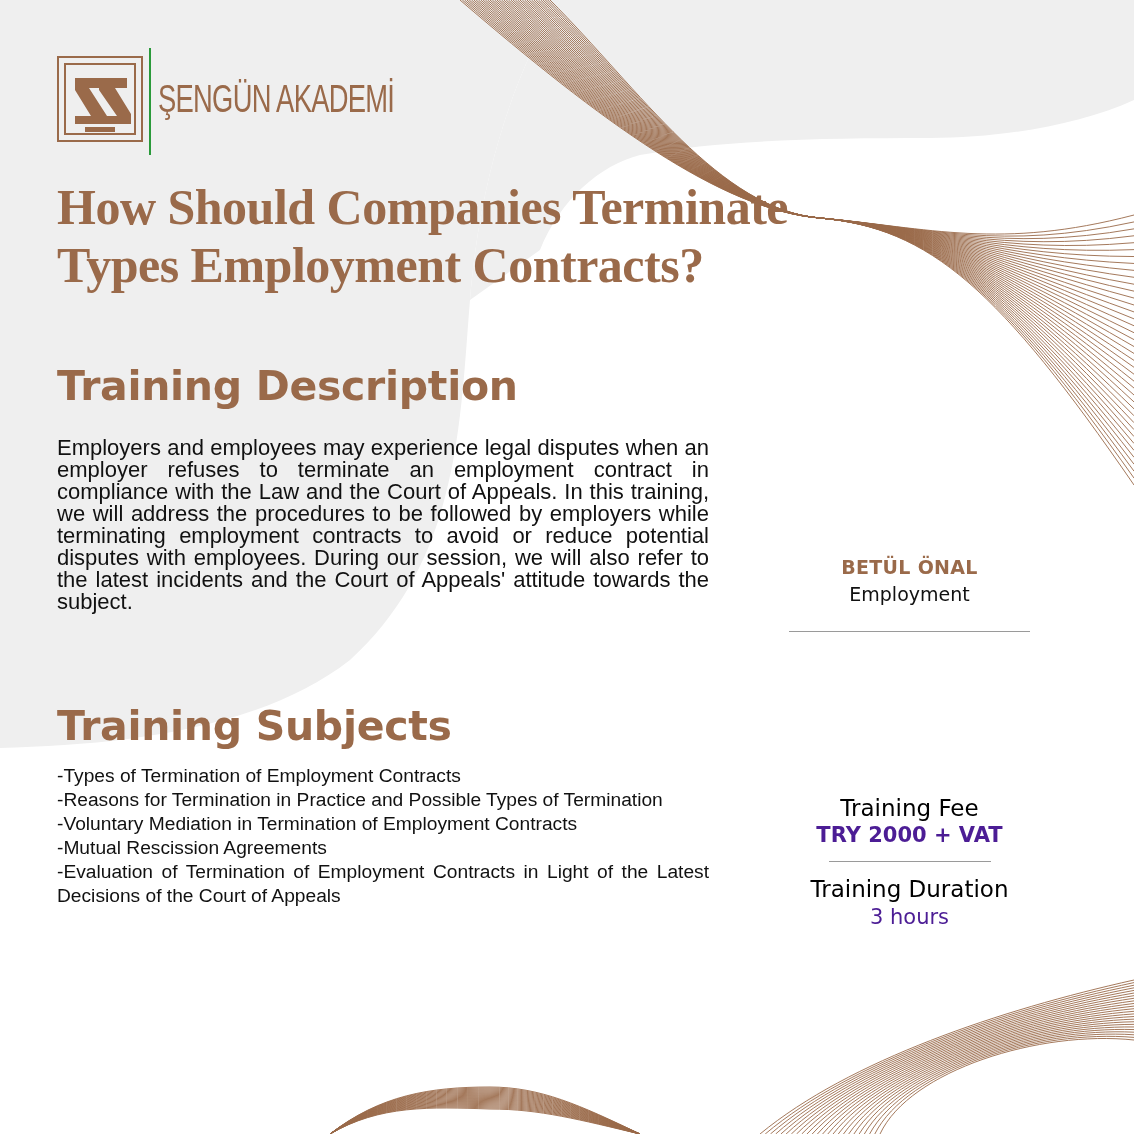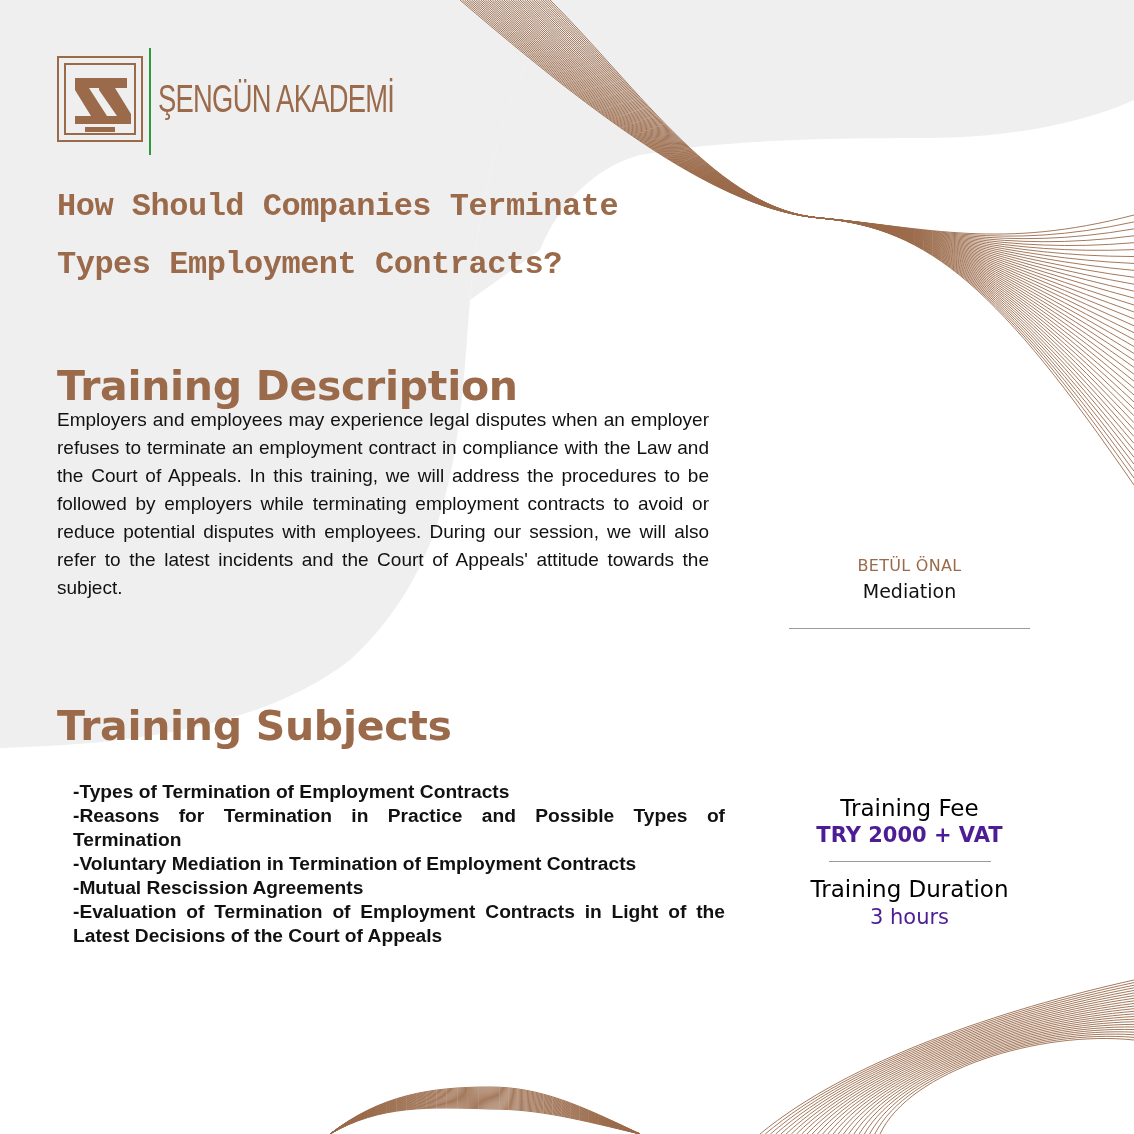--- a/index.html
+++ b/index.html
@@ -3,27 +3,27 @@
 <meta charset="utf-8">
 <style>
   html,body{margin:0;padding:0;}
   body{width:1134px;height:1134px;position:relative;overflow:hidden;background:#ffffff;font-family:"Liberation Sans","DejaVu Sans",sans-serif;}
   .bg-svg{position:absolute;left:0;top:0;width:1134px;height:1134px;}
   .logo{position:absolute;left:57px;top:56px;width:86px;height:86px;border:2px solid #9a6a4a;box-sizing:border-box;background:transparent;}
   .logo-inner{position:absolute;left:5px;top:5px;right:5px;bottom:5px;border:2px solid #9a6a4a;}
   .logo svg{position:absolute;left:0;top:0;}
   .logo-divider{position:absolute;left:149px;top:48px;width:2px;height:107px;background:#2a9a3a;}
   .brand{position:absolute;left:158px;top:78px;font-family:"Liberation Sans",sans-serif;font-size:38px;color:#9a6a4a;letter-spacing:-1px;transform:scaleX(0.72);transform-origin:left top;white-space:nowrap;}
-  .title{position:absolute;left:57px;top:178px;width:820px;font-family:Liberation Mono, monospace;font-weight:bold;font-size:32px;line-height:58px;color:#9a6a4a;letter-spacing:-0.5px;}
+  .title{position:absolute;left:57px;top:178px;width:820px;font-family:Liberation Serif, serif;font-weight:bold;font-size:50px;line-height:58px;color:#9a6a4a;letter-spacing:-0.5px;}
   .h2{position:absolute;left:57px;font-family:"DejaVu Sans",sans-serif;font-weight:bold;font-size:41px;color:#9a6a4a;letter-spacing:-0.3px;}
-  .desc{position:absolute;left:57px;top:406px;width:652px;font-family:"Liberation Sans",sans-serif;font-size:19px;line-height:28px;color:#111;text-align:justify;}
-  .subjects{position:absolute;left:57px;top:764px;width:652px;font-family:"Liberation Sans",sans-serif;font-size:19.2px;line-height:24px;color:#111;text-align:justify;margin:16px;padding:0;list-style:none;font-weight:bold;}
+  .desc{position:absolute;left:57px;top:437px;width:652px;font-family:"Liberation Sans",sans-serif;font-size:22px;line-height:22px;color:#111;text-align:justify;}
+  .subjects{position:absolute;left:57px;top:764px;width:652px;font-family:"Liberation Sans",sans-serif;font-size:19.2px;line-height:24px;color:#111;text-align:justify;margin:0;padding:0;list-style:none;}
   .subjects li{text-align:justify;text-align-last:left;}
   .right-col{position:absolute;left:789px;width:241px;text-align:center;font-family:"DejaVu Sans",sans-serif;}
-  .name{font-weight:normal;font-size:16px;color:#9a6a4a;letter-spacing:0.3px;}
+  .name{font-weight:bold;font-size:19px;color:#9a6a4a;letter-spacing:0.3px;}
   .role{font-size:19px;color:#111;margin-top:5px;}
   .hr{height:1px;background:#9a9a9a;margin:0 auto;}
   .label{font-size:23px;color:#000000;}
   .value{font-size:21px;color:#4c1d95;font-weight:bold;}
 </style>
 </head>
 <body>
 
 <svg class="bg-svg" viewBox="0 0 1134 1134" xmlns="http://www.w3.org/2000/svg">
 
@@ -147,21 +147,21 @@
 <ul class="subjects">
   <li>-Types of Termination of Employment Contracts</li>
   <li>-Reasons for Termination in Practice and Possible Types of Termination</li>
   <li>-Voluntary Mediation in Termination of Employment Contracts</li>
   <li>-Mutual Rescission Agreements</li>
   <li>-Evaluation of Termination of Employment Contracts in Light of the Latest Decisions of the Court of Appeals</li>
 </ul>
 
 <div class="right-col" style="top:556px;">
   <div class="name">BETÜL ÖNAL</div>
-  <div class="role">Mediation</div>
+  <div class="role">Employment</div>
   <div class="hr" style="width:241px;margin-top:26px;"></div>
 </div>
 
 <div class="right-col" style="top:795px;">
   <div class="label">Training Fee</div>
   <div class="value" style="margin-top:2px;">TRY 2000 + VAT</div>
   <div class="hr" style="width:162px;margin-top:14px;margin-bottom:14px;"></div>
   <div class="label">Training Duration</div>
   <div class="value" style="margin-top:3px;font-weight:normal;">3 hours</div>
 </div>

